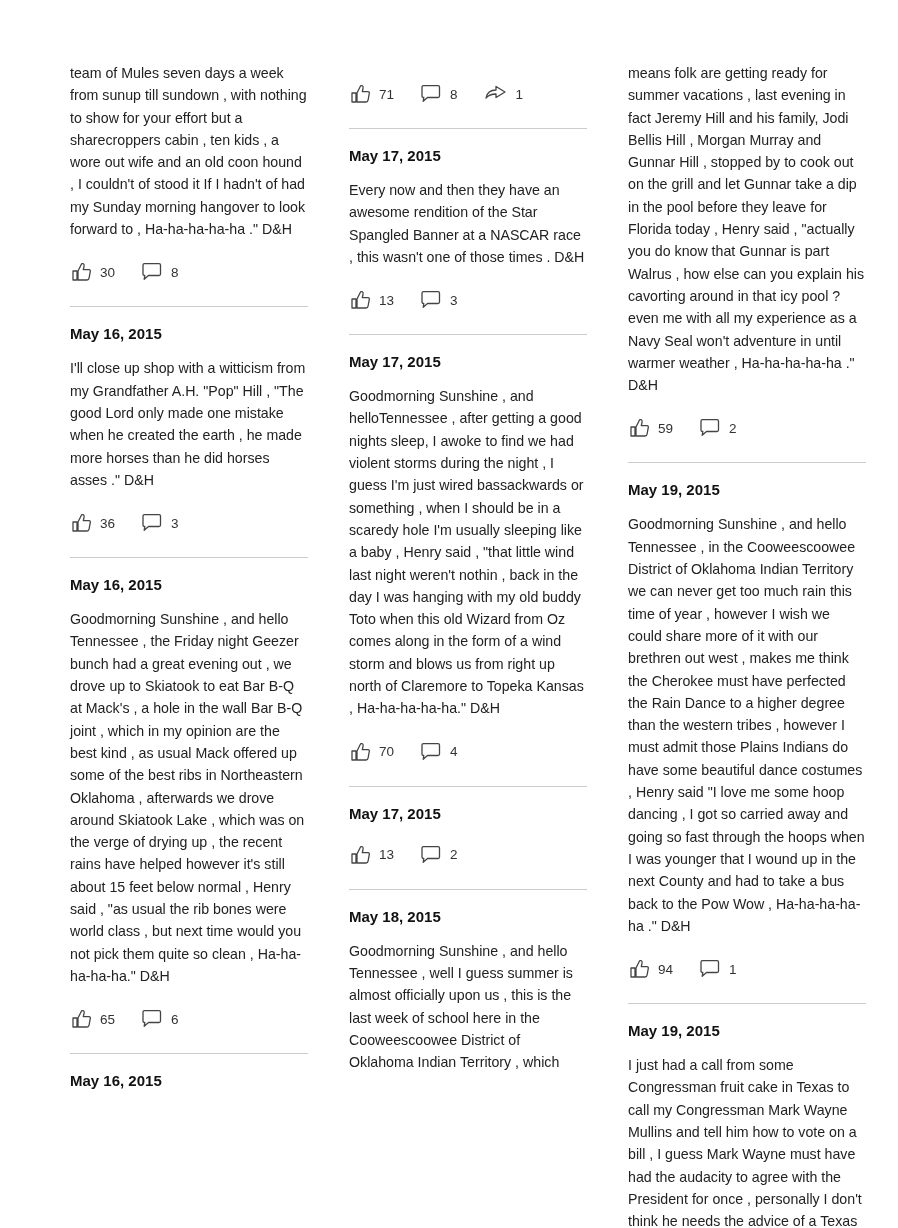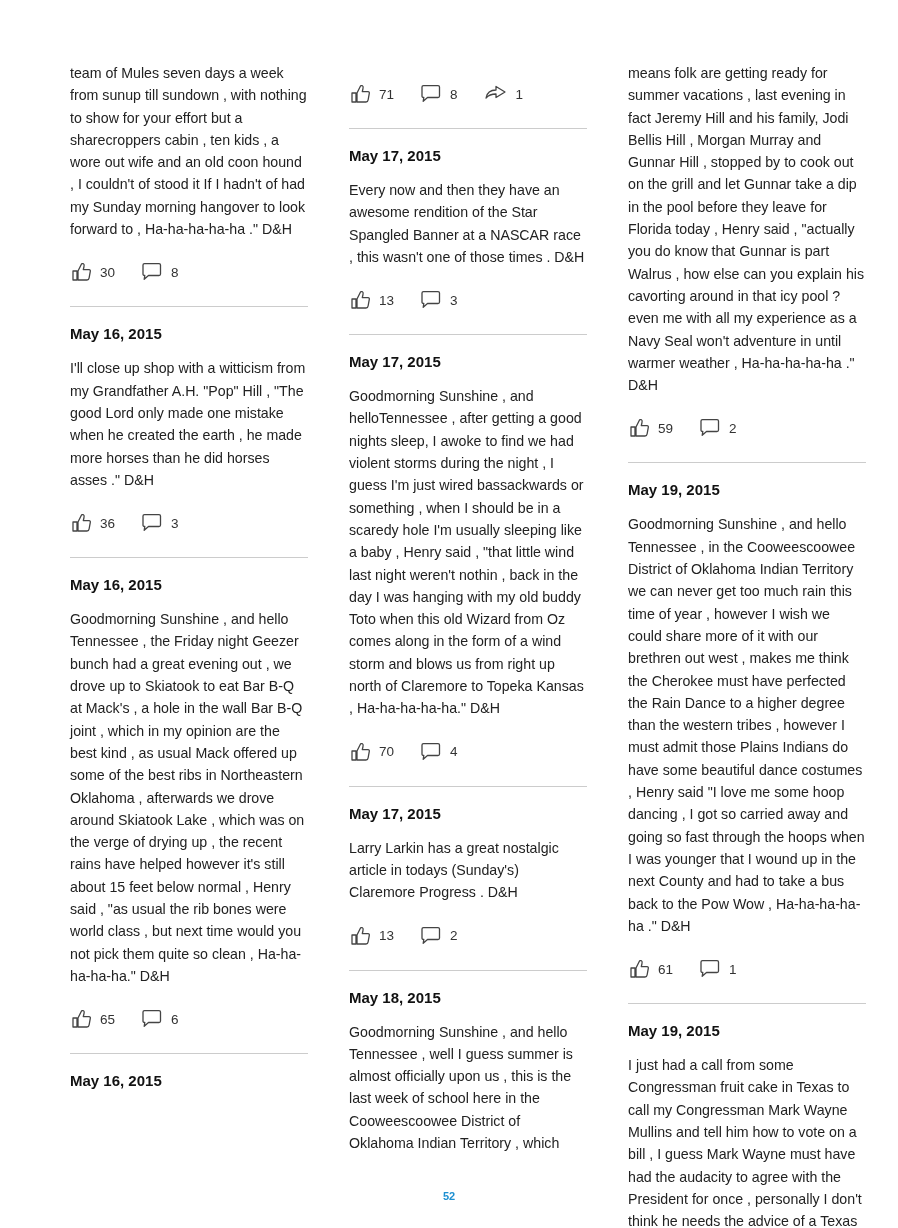--- a/index.html
+++ b/index.html
@@ -248,21 +248,20 @@
                 </svg>
             </span>
             <span class="count">4</span>
           </div>
         </div>
         <hr class="divider">
       </div>
 
       <div class="post">
         <div class="post-date">May 17, 2015</div>
-        <p class="post-body">Larry Larkin has a great nostalgic article in todays (Sunday's) Claremore Progress . D&amp;H</p>
         <div class="metrics">
           <div class="metric">
             <span>
               <svg width="22" height="20" viewBox="0 0 22 20">
                   <path d="M3 9 L7 9 L7 18 L3 18 Z M8 9 L11 3 Q12 1 13.5 1.8 Q14.6 2.5 13.9 5 L13.3 7.6 L19 7.6 Q20.6 7.6 20.3 9.3 L19.1 16 Q18.8 18 17 18 L8 18 Z" fill="none" stroke="#444" stroke-width="1.3" stroke-linejoin="round"></path>
                 </svg>
             </span>
             <span class="count">13</span>
           </div>
           <div class="metric">
@@ -312,21 +311,21 @@
       <div class="post">
         <div class="post-date">May 19, 2015</div>
         <p class="post-body">Goodmorning Sunshine , and hello Tennessee , in the Cooweescoowee District of Oklahoma Indian Territory we can never get too much rain this time of year , however I wish we could share more of it with our brethren out west , makes me think the Cherokee must have perfected the Rain Dance to a higher degree than the western tribes , however I must admit those Plains Indians do have some beautiful dance costumes , Henry said "I love me some hoop dancing , I got so carried away and going so fast through the hoops when I was younger that I wound up in the next County and had to take a bus back to the Pow Wow , Ha-ha-ha-ha-ha ." D&amp;H</p>
         <div class="metrics">
           <div class="metric">
             <span>
               <svg width="22" height="20" viewBox="0 0 22 20">
                   <path d="M3 9 L7 9 L7 18 L3 18 Z M8 9 L11 3 Q12 1 13.5 1.8 Q14.6 2.5 13.9 5 L13.3 7.6 L19 7.6 Q20.6 7.6 20.3 9.3 L19.1 16 Q18.8 18 17 18 L8 18 Z" fill="none" stroke="#444" stroke-width="1.3" stroke-linejoin="round"></path>
                 </svg>
             </span>
-            <span class="count">61</span>
+            <span class="count">94</span>
           </div>
           <div class="metric">
             <span>
               <svg width="22" height="20" viewBox="0 0 22 20">
                   <path d="M2 3 Q2 1.6 3.5 1.6 L18 1.6 Q19.5 1.6 19.5 3 L19.5 12 Q19.5 13.5 18 13.5 L7.5 13.5 L3.2 17.3 L3.8 13.5 L3.5 13.5 Q2 13.5 2 12 Z" fill="none" stroke="#444" stroke-width="1.3" stroke-linejoin="round"></path>
                 </svg>
             </span>
             <span class="count">1</span>
           </div>
         </div>
@@ -335,14 +334,13 @@
 
       <div class="post no-divider">
         <div class="post-date">May 19, 2015</div>
         <p class="post-body">I just had a call from some Congressman fruit cake in Texas to call my Congressman Mark Wayne Mullins and tell him how to vote on a bill , I guess Mark Wayne must have had the audacity to agree with the President for once , personally I don't think he needs the advice of a Texas Congressman , me I'm a Little Giant from little</p>
       </div>
 
     </div>
 
   </div>
 
-  <div class="page-number">52</div>
 </div>
 
 </body></html>

